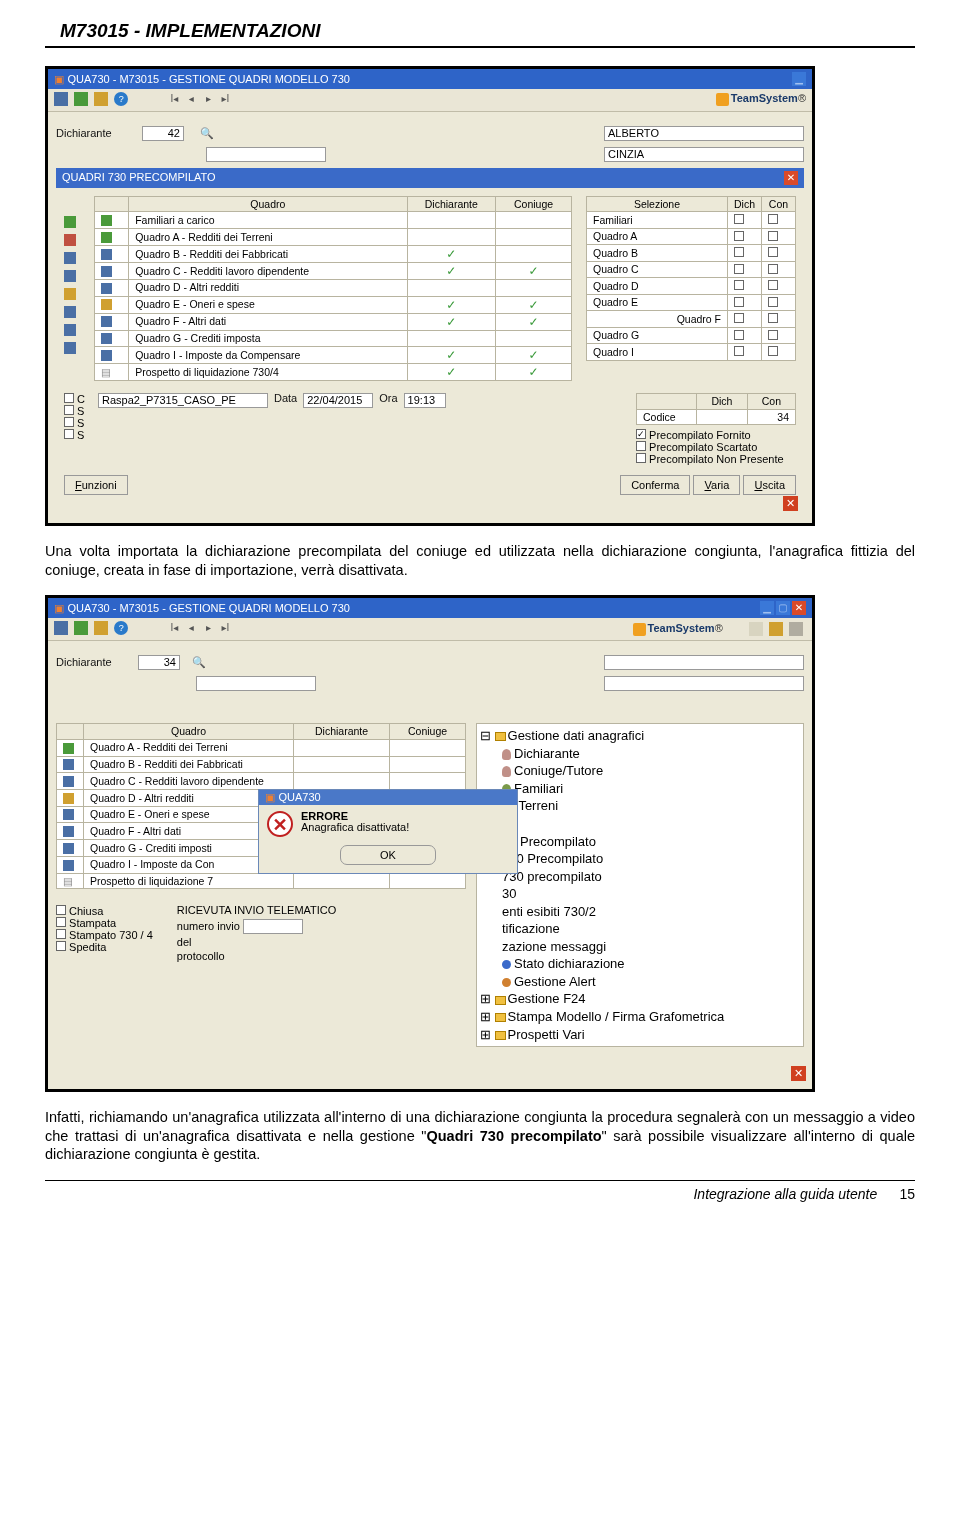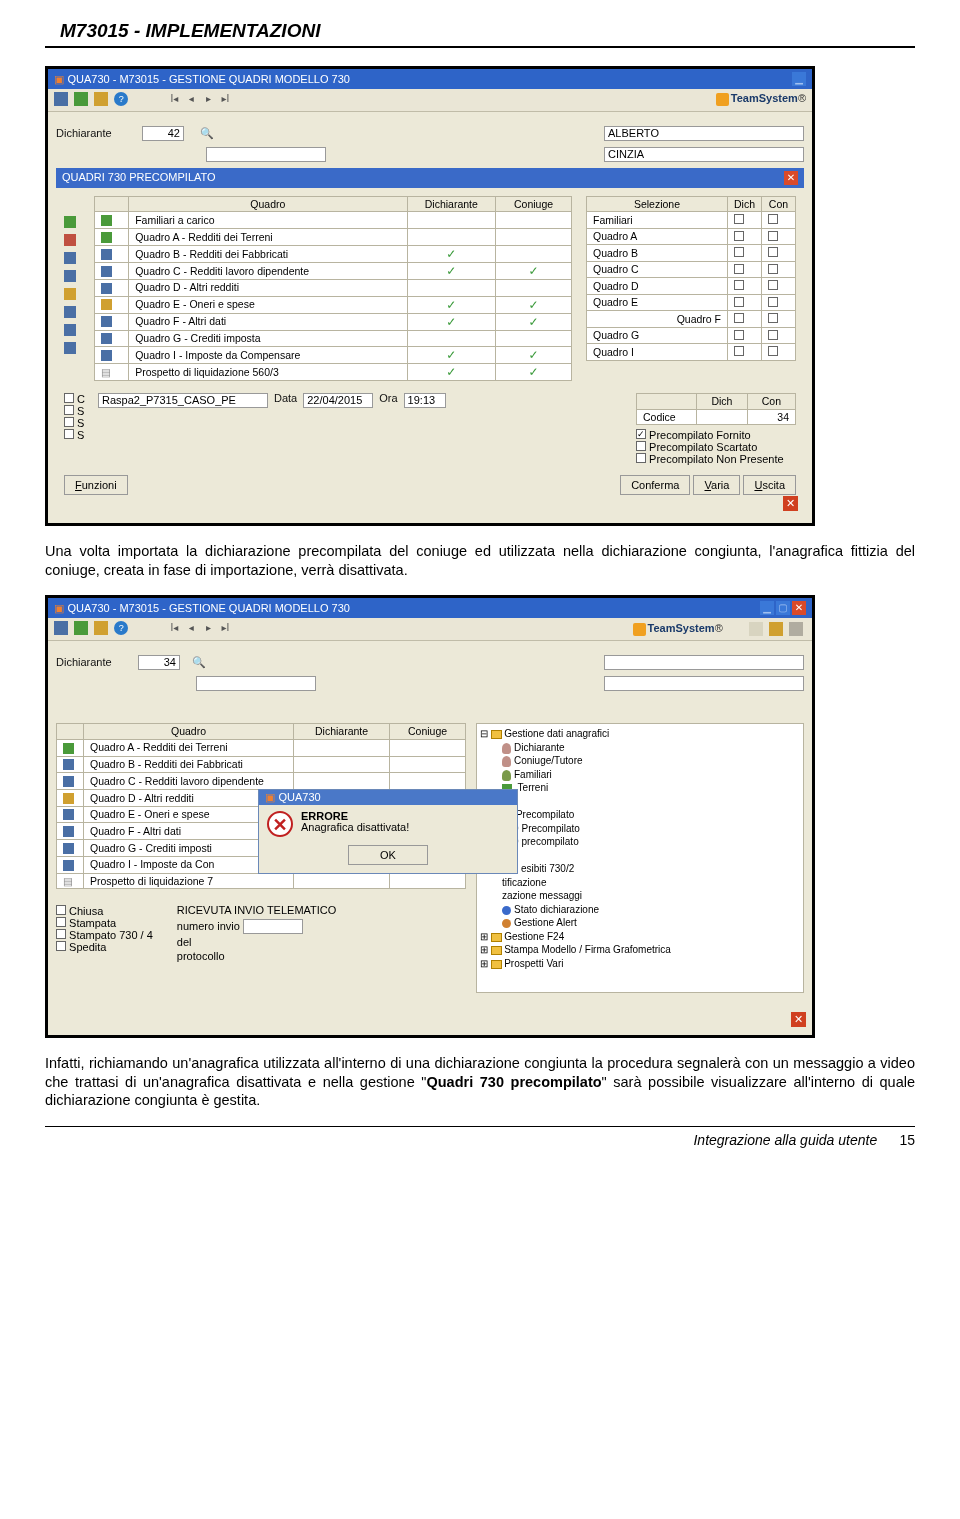--- a/index.html
+++ b/index.html
@@ -33,21 +33,21 @@
   table.grid { border-collapse:collapse; background:#fff; width:100%; }
   table.grid th, table.grid td { border:1px solid #b8b4a0; font-size:10.5px; padding:2px 6px; text-align:left; font-weight:normal; }
   table.grid th { background:#ece9d8; text-align:center; }
   .chk { display:inline-block; width:10px; height:10px; border:1px solid #666; background:#fff; }
   .chk.filled::after { content:"✓"; font-size:9px; position:relative; top:-2px; left:0; }
   .gicon { width:18px; text-align:center; }
   .tick { color:#3a9a3a; font-size:12px; }
   .sel-table th, .sel-table td { text-align:center; }
   .flatbtn { background:#ece9d8; border:1px solid #999; font-size:11px; padding:3px 10px; }
   .red-box { border:2px solid #d02020; }
-  .tree { font-size:10px; line-height:1.35; }
+  .tree { font-size:13px; line-height:1.35; }
   .tree-node { white-space:nowrap; }
   .folder { display:inline-block; width:11px; height:9px; background:#f0c040; border:1px solid #b08000; vertical-align:middle; margin-right:2px; }
   .person { display:inline-block; width:9px; height:11px; background:#c09088; border-radius:50% 50% 3px 3px; vertical-align:middle; margin-right:3px; }
   .ball { display:inline-block; width:9px; height:9px; border-radius:50%; vertical-align:middle; margin-right:3px; }
   .dlg { border:1px solid #6a88b8; background:#ece9d8; }
   .dlg .dlg-title { background:#4a78c8; color:#fff; font-size:11px; padding:2px 6px; }
   .dlg-body { padding:6px 8px; font-size:11px; }
   .err-ico { display:inline-block; width:26px; height:26px; background:#fff; border:2px solid #c02020; border-radius:50%; color:#c02020; font-size:18px; font-weight:bold; text-align:center; line-height:24px; margin-right:8px; vertical-align:middle; }
   .para { font-size:14.5px; text-align:justify; margin:16px 0; line-height:1.28; }
   .footer { display:flex; justify-content:space-between; align-items:flex-end; }
@@ -176,21 +176,21 @@
                   <td></td>
                 </tr>
             <tr>
                   <td class="gicon"><span class="tool-ico ico-blue" style="width:11px;height:11px;"></span></td>
                   <td>Quadro I - Imposte da Compensare</td>
                   <td style="text-align:center;"><span class="tick">✓</span></td>
                   <td style="text-align:center;"><span class="tick">✓</span></td>
                 </tr>
             <tr>
                   <td class="gicon"><span style="color:#888;">▤</span></td>
-                  <td>Prospetto di liquidazione 560/3</td>
+                  <td>Prospetto di liquidazione 730/4</td>
                   <td style="text-align:center;"><span class="tick">✓</span></td>
                   <td style="text-align:center;"><span class="tick">✓</span></td>
                 </tr>
           </tbody>
             </table>
         </div>
 
         <div style="width:210px;">
           <table class="grid sel-table">
             <tbody>
@@ -450,21 +450,21 @@
       <div class="dlg" style="position:absolute; left:210px; top:92px; width:260px;">
         <div class="dlg-title"><span style="color:#f08030;">▣</span> <span>QUA730</span></div>
         <div class="dlg-body" style="display:flex; align-items:flex-start;">
           <span class="err-ico">✕</span>
           <span>
             <div style="font-weight:bold;">ERRORE</div>
             <div>Anagrafica disattivata!</div>
           </span>
         </div>
         <div style="text-align:center; padding:2px 0 8px 0;">
-          <button class="flatbtn" style="width:80px;">OK</button>
+          <button class="flatbtn" style="width:96px;border-radius:7px;">OK</button>
         </div>
       </div>
     </div>
     <div style="height:36px; position:relative;">
       <span class="close-red" style="bottom:8px;">✕</span>
     </div>
   </div>
 
   <p class="para">
     <span>Infatti, richiamando un'anagrafica utilizzata all'interno di una dichiarazione congiunta la procedura segnalerà con un messaggio a video che trattasi di un'anagrafica disattivata e nella gestione "</span><b>Quadri 730 precompilato</b><span>" sarà possibile visualizzare all'interno di quale dichiarazione congiunta è gestita.</span>

